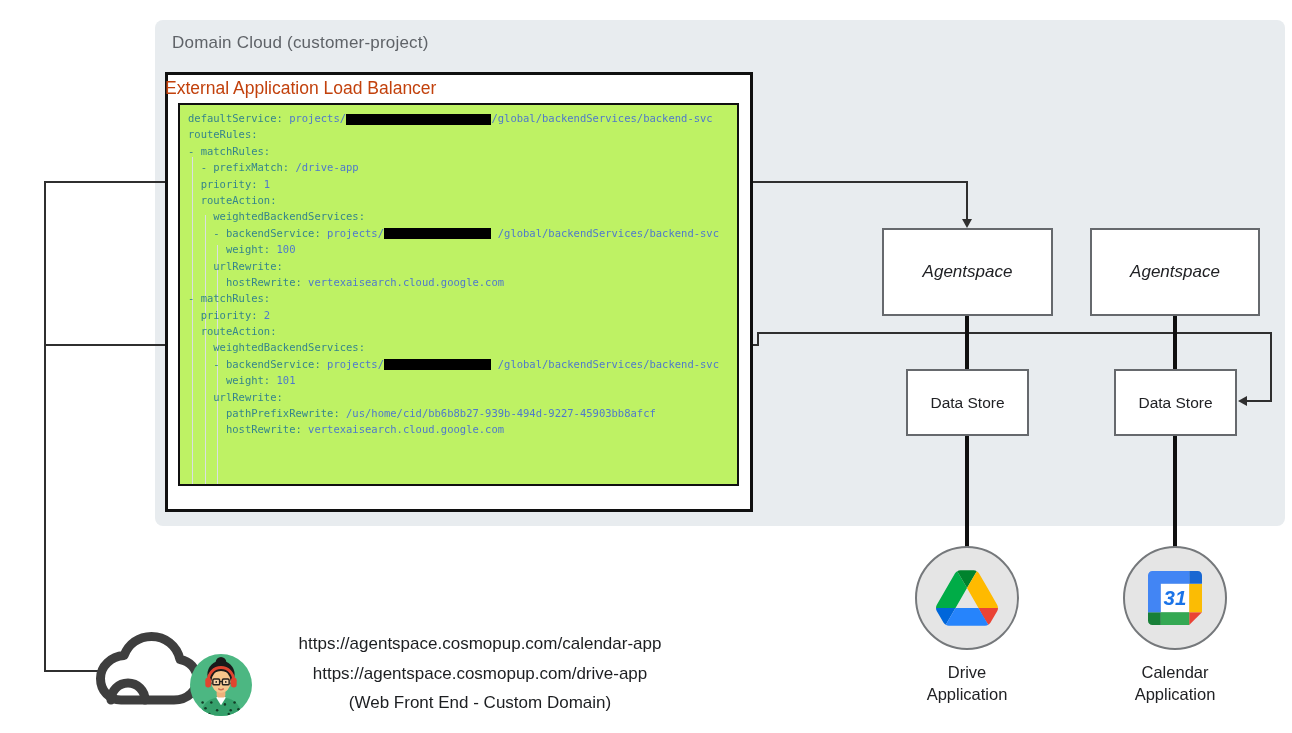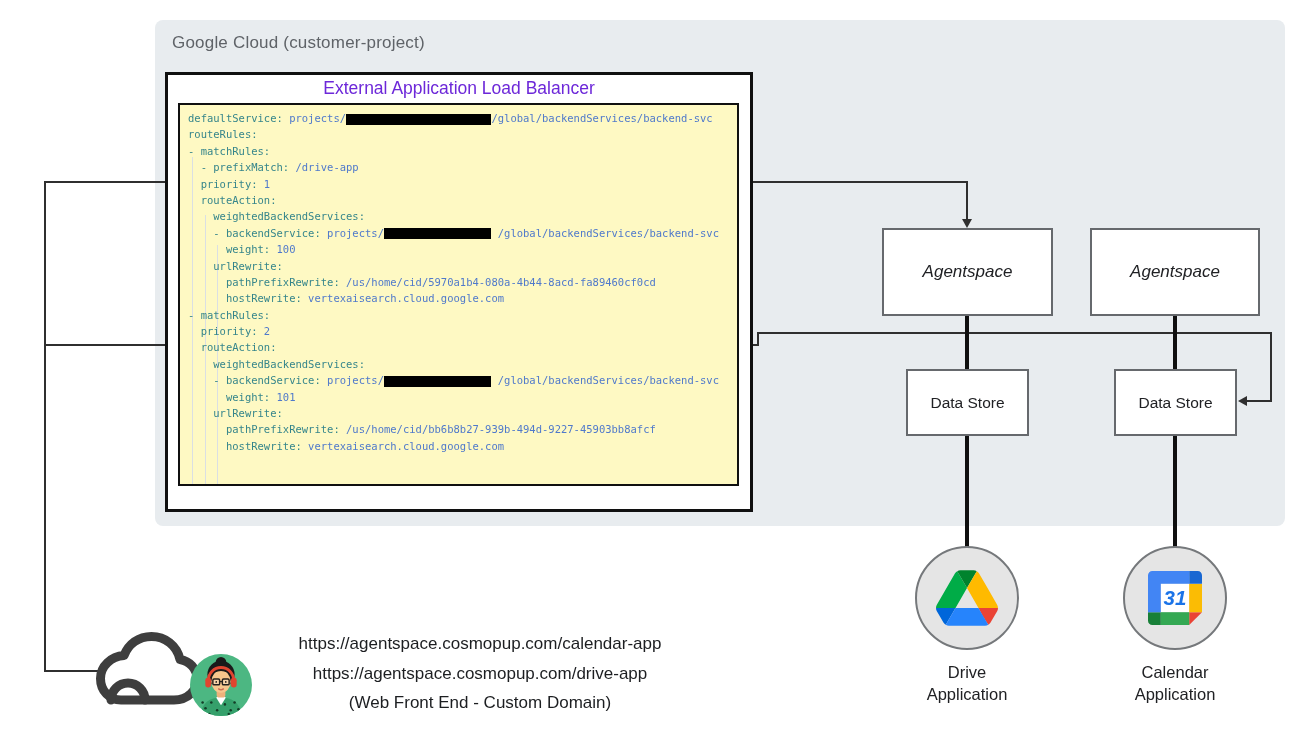--- a/index.html
+++ b/index.html
@@ -6,24 +6,24 @@
   .stage{position:relative;width:1292px;height:733px;background:#fff;overflow:hidden;
          font-family:"Liberation Sans",sans-serif;color:#202124;}
   .abs{position:absolute;}
 
   
   .gc-panel{left:155px;top:20px;width:1130px;height:506px;background:#e8ecef;border-radius:8px;}
   .gc-label{left:172px;top:33px;font-size:17px;color:#5f6368;letter-spacing:.2px;}
 
   
   .lb-box{left:165px;top:72px;width:588px;height:440px;background:#fff;border:3px solid #101010;box-sizing:border-box;}
-  .lb-title{left:165px;top:78px;width:588px;text-align:center;font-size:17.5px;color:#6d28d9;}
-
-  
-  .code{left:178px;top:103px;width:561px;height:383px;background:#fef9c3;border:2px solid #101010;
+  .lb-title{left:165px;top:78px;width:588px;font-size:17.5px;color:#c2410c;}
+
+  
+  .code{left:178px;top:103px;width:561px;height:383px;background:#bef264;border:2px solid #101010;
         box-sizing:border-box;padding:5px 0 0 8px;overflow:hidden;
         font-family:"DejaVu Sans Mono",monospace;font-size:10.5px;}
   .cl{white-space:pre;height:16.4px;line-height:16.4px;}
   .k{color:#35858b;}
   .v{color:#4f79cb;}
   .red{display:inline-block;background:#000;height:11px;vertical-align:middle;}
   .guide{width:1px;background:#dadfe3;}
 
   
   .ln{background:#2f2f2f;}
@@ -44,21 +44,21 @@
 
   
   .urls{left:268px;top:629px;width:424px;text-align:center;font-size:17px;line-height:29.5px;color:#1c1e21;}
 </style>
 </head>
 <body>
 
 <div class="stage">
 
   <div class="abs gc-panel"></div>
-  <div class="abs gc-label">Google Cloud (customer-project)</div>
+  <div class="abs gc-label">Domain Cloud (customer-project)</div>
 
   <div class="abs ln" style="left:44px;top:182px;width:2px;height:490px;"></div>
   <div class="abs ln" style="left:44px;top:181px;width:138px;height:2px;"></div>
   <div class="abs arrow-r" style="left:181px;top:176.5px;"></div>
   <div class="abs ln" style="left:44px;top:344px;width:138px;height:2px;"></div>
   <div class="abs arrow-r" style="left:181px;top:339.5px;"></div>
   <div class="abs ln" style="left:44px;top:670px;width:66px;height:2px;"></div>
 
   <div class="abs ln" style="left:357px;top:181px;width:611px;height:2px;"></div>
   <div class="abs ln" style="left:966px;top:181px;width:2px;height:40px;"></div>
@@ -86,21 +86,20 @@
         <div class="cl"><span class="k">defaultService:</span><span class="v"> projects/</span><span class="red" style="width: 23ch;"></span><span class="v">/global/backendServices/backend-svc</span></div>
         <div class="cl"><span class="k">routeRules:</span></div>
         <div class="cl"><span class="k">- matchRules:</span></div>
         <div class="cl"><span class="k">  - prefixMatch:</span><span class="v"> /drive-app</span></div>
         <div class="cl"><span class="k">  priority:</span><span class="v"> 1</span></div>
         <div class="cl"><span class="k">  routeAction:</span></div>
         <div class="cl"><span class="k">    weightedBackendServices:</span></div>
         <div class="cl"><span class="k">    - backendService:</span><span class="v"> projects/</span><span class="red" style="width: 17ch;"></span><span class="v"> /global/backendServices/backend-svc</span></div>
         <div class="cl"><span class="k">      weight:</span><span class="v"> 100</span></div>
         <div class="cl"><span class="k">    urlRewrite:</span></div>
-        <div class="cl"><span class="k">      pathPrefixRewrite:</span><span class="v"> /us/home/cid/5970a1b4-080a-4b44-8acd-fa89460cf0cd</span></div>
         <div class="cl"><span class="k">      hostRewrite:</span><span class="v"> vertexaisearch.cloud.google.com</span></div>
         <div class="cl"><span class="k">- matchRules:</span></div>
         <div class="cl"><span class="k">  priority:</span><span class="v"> 2</span></div>
         <div class="cl"><span class="k">  routeAction:</span></div>
         <div class="cl"><span class="k">    weightedBackendServices:</span></div>
         <div class="cl"><span class="k">    - backendService:</span><span class="v"> projects/</span><span class="red" style="width: 17ch;"></span><span class="v"> /global/backendServices/backend-svc</span></div>
         <div class="cl"><span class="k">      weight:</span><span class="v"> 101</span></div>
         <div class="cl"><span class="k">    urlRewrite:</span></div>
         <div class="cl"><span class="k">      pathPrefixRewrite:</span><span class="v"> /us/home/cid/bb6b8b27-939b-494d-9227-45903bb8afcf</span></div>
         <div class="cl"><span class="k">      hostRewrite:</span><span class="v"> vertexaisearch.cloud.google.com</span></div>

